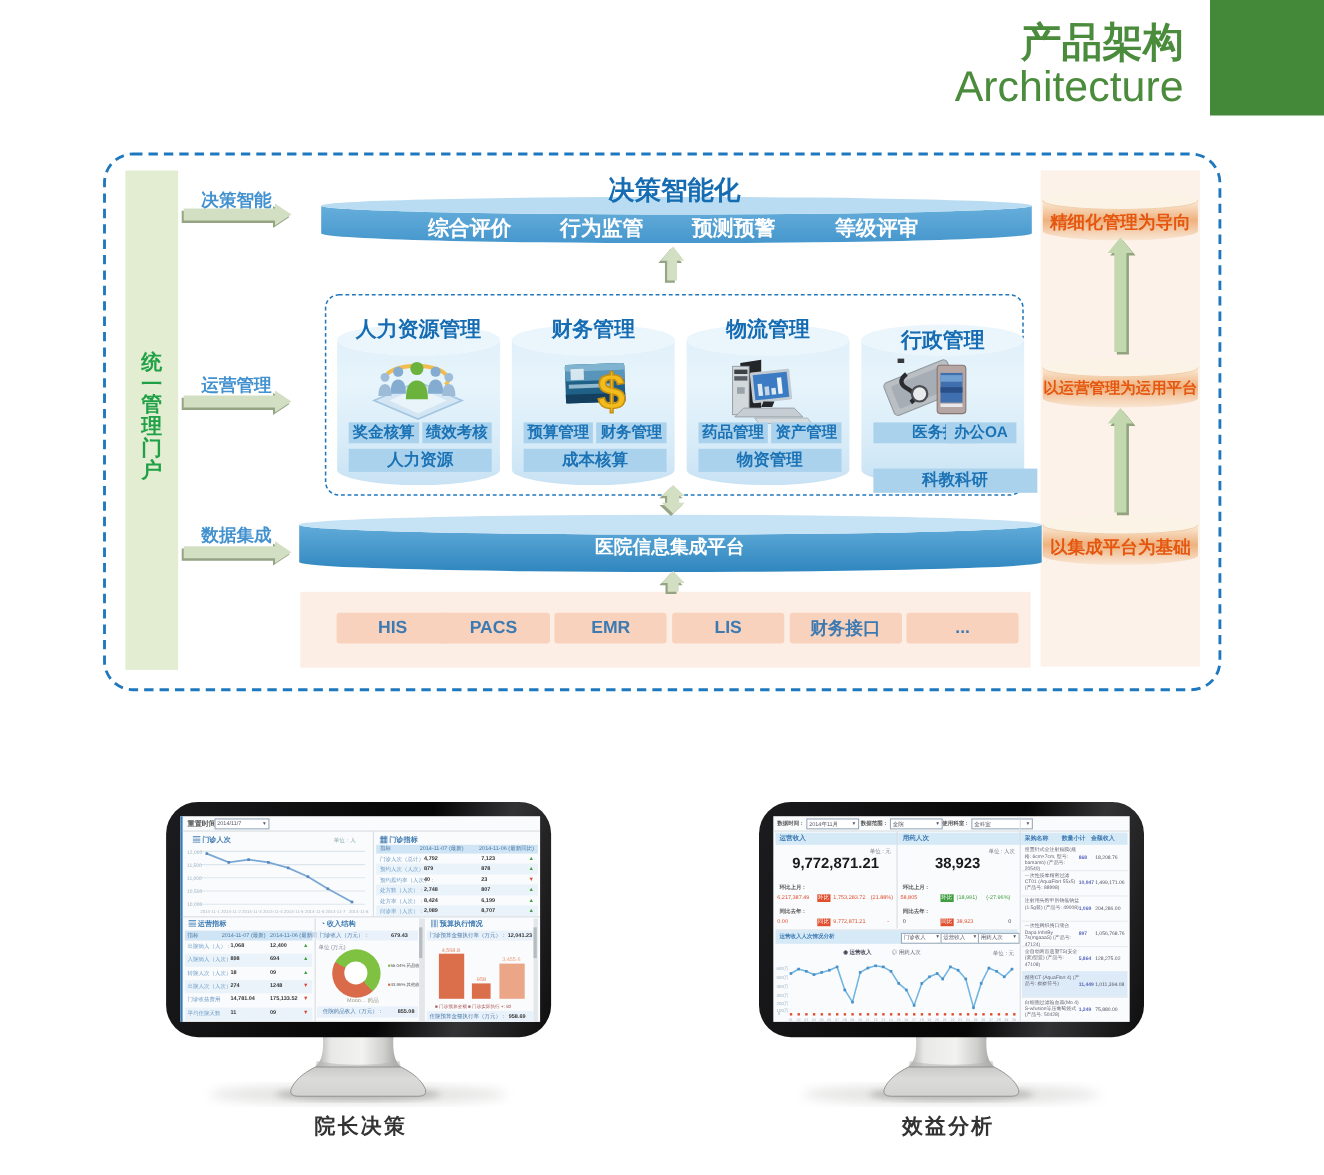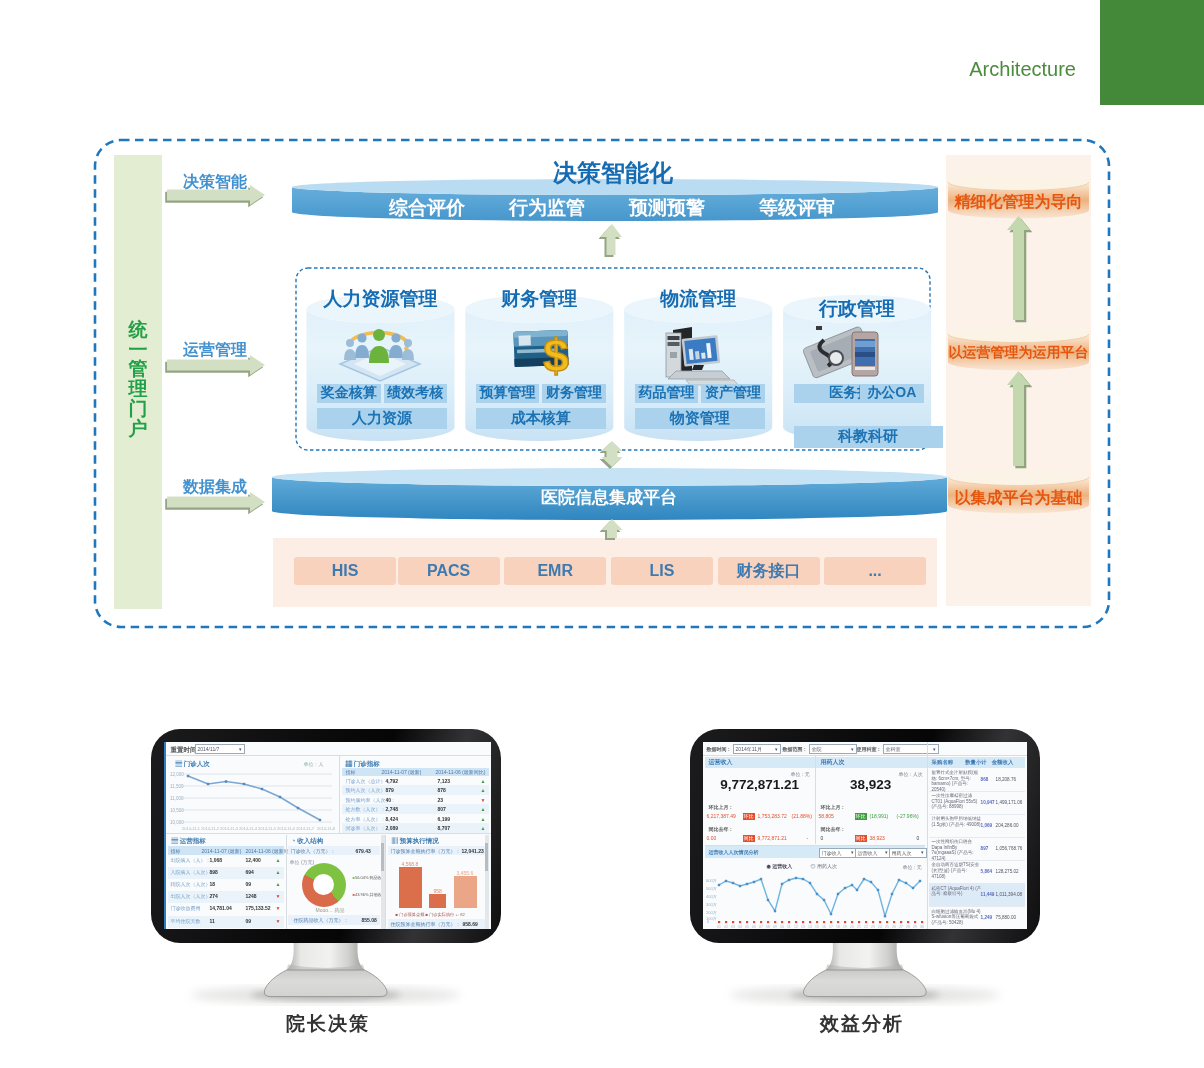--- a/index.html
+++ b/index.html
@@ -2,21 +2,21 @@
 <html><head>
 <meta charset="utf-8">
 <style>
   html,body{margin:0;padding:0;}
   body{width:1204px;height:1068px;background:#fff;font-family:"Liberation Sans",sans-serif;overflow:hidden;}
   .page{position:relative;width:1204px;height:1068px;background:#fff;}
   .abs{position:absolute;}
   .ctr{display:flex;align-items:center;justify-content:center;}
   
   .tcn{right:128px;top:14px;font-size:37px;font-weight:bold;color:#4a8b3c;}
-  .ten{right:128px;top:58px;font-size:20px;color:#4a8b3c;}
+  .ten{right:128px;top:58px;font-size:39px;color:#4a8b3c;}
   .gsq{left:1100px;top:0;width:104px;height:105px;background:#44883a;}
   
   .lbar-txt{left:114px;top:320px;width:48px;text-align:center;color:#21a147;font-size:19px;font-weight:bold;line-height:19.7px;}
   
   .alab{width:120px;text-align:center;color:#4392cf;font-size:16px;font-weight:bold;}
   
   .t-top{left:413px;top:157px;width:400px;text-align:center;color:#156cb2;font-size:24px;font-weight:bold;}
   .bandtx{color:#fff;font-size:19px;font-weight:bold;}
   .hrp-title{left:463px;top:257px;width:308px;height:25px;background:#b9d9f0;color:#156cb2;font-size:20px;font-weight:bold;}
   .coltitle{top:286px;width:148px;text-align:center;color:#156cb2;font-size:19px;font-weight:bold;}
@@ -241,20 +241,21 @@
         <ellipse cx="325.6" cy="995" rx="135" ry="9" fill="#aaaaa8" opacity="0.3" filter="url(#blur5)"></ellipse>
         <ellipse cx="325.6" cy="995" rx="75" ry="6" fill="#8e8e8c" opacity="0.5" filter="url(#blur3)"></ellipse>
         <path d="M293.5,941 L357.7,941 C356.7,957 358.7,964.5 364.5,970 L286.7,970 C292.5,964.5 294.5,957 293.5,941 Z" fill="url(#gNeck)"></path>
         <path d="M288,964.5 Q325.6,971.5 363,964.5 L364.5,970 L286.7,970 Z" fill="#b4b4b2" opacity="0.55"></path>
         <path d="M286.7,970 L364.5,970 C375.5,975.5 384,982.5 386.8,990.5 Q388.3,996.6 380.3,996.6 L271,996.6 Q263,996.6 264.5,990.5 C267.3,982.5 275.7,975.5 286.7,970 Z" fill="url(#gBase)" stroke="#8c8c8a" stroke-width="0.8"></path>
       </g>
       <use href="#stand1" x="539.2"></use>
     </g>
   </svg>
 
+  <div class="abs tcn">产品架构</div>
   <div class="abs ten">Architecture</div>
   <div class="abs gsq"></div>
 
   <div class="abs lbar-txt">统<br>一<br>管<br>理<br>门<br>户</div>
 
   <div class="abs alab" style="left:155px;top:172px;">决策智能</div>
   <div class="abs alab" style="left:155px;top:340px;">运营管理</div>
   <div class="abs alab" style="left:155px;top:477px;">数据集成</div>
 
   <div class="abs t-top">决策智能化</div>
@@ -280,21 +281,21 @@
   <div class="abs ctr btn" style="left:634.7px;top:383.5px;width:63.5px;">药品管理</div>
   <div class="abs ctr btn" style="left:701.2px;top:383.5px;width:63.5px;">资产管理</div>
   <div class="abs ctr btnw" style="left:634.7px;top:407.5px;width:130px;">物资管理</div>
 
   <div class="abs ctr btn" style="left:793.6px;top:383.5px;width:63.5px;padding-left:32px;">医务护理</div>
   <div class="abs ctr btn" style="left:860.1px;top:383.5px;width:63.5px;">办公OA</div>
   <div class="abs ctr btnw" style="left:793.6px;top:426px;width:149px;">科教科研</div>
 
   <div class="abs intx">医院信息集成平台</div>
 
-  <div class="abs ctr pbox" style="left:294px;">HIS</div>
+  <div class="abs ctr pbox" style="left:306px;">HIS</div>
   <div class="abs ctr pbox" style="left:397.6px;">PACS</div>
   <div class="abs ctr pbox" style="left:504.2px;">EMR</div>
   <div class="abs ctr pbox" style="left:610.9px;">LIS</div>
   <div class="abs ctr pbox" style="left:717.5px;">财务接口</div>
   <div class="abs ctr pbox" style="left:824.1px;">...</div>
 
   <div class="abs rcyl-tx" style="top:192px;">精细化管理为导向</div>
   <div class="abs rcyl-tx" style="top:344px;font-size:14px;">以运营管理为运用平台</div>
   <div class="abs rcyl-tx" style="top:488px;">以集成平台为基础</div>
 

